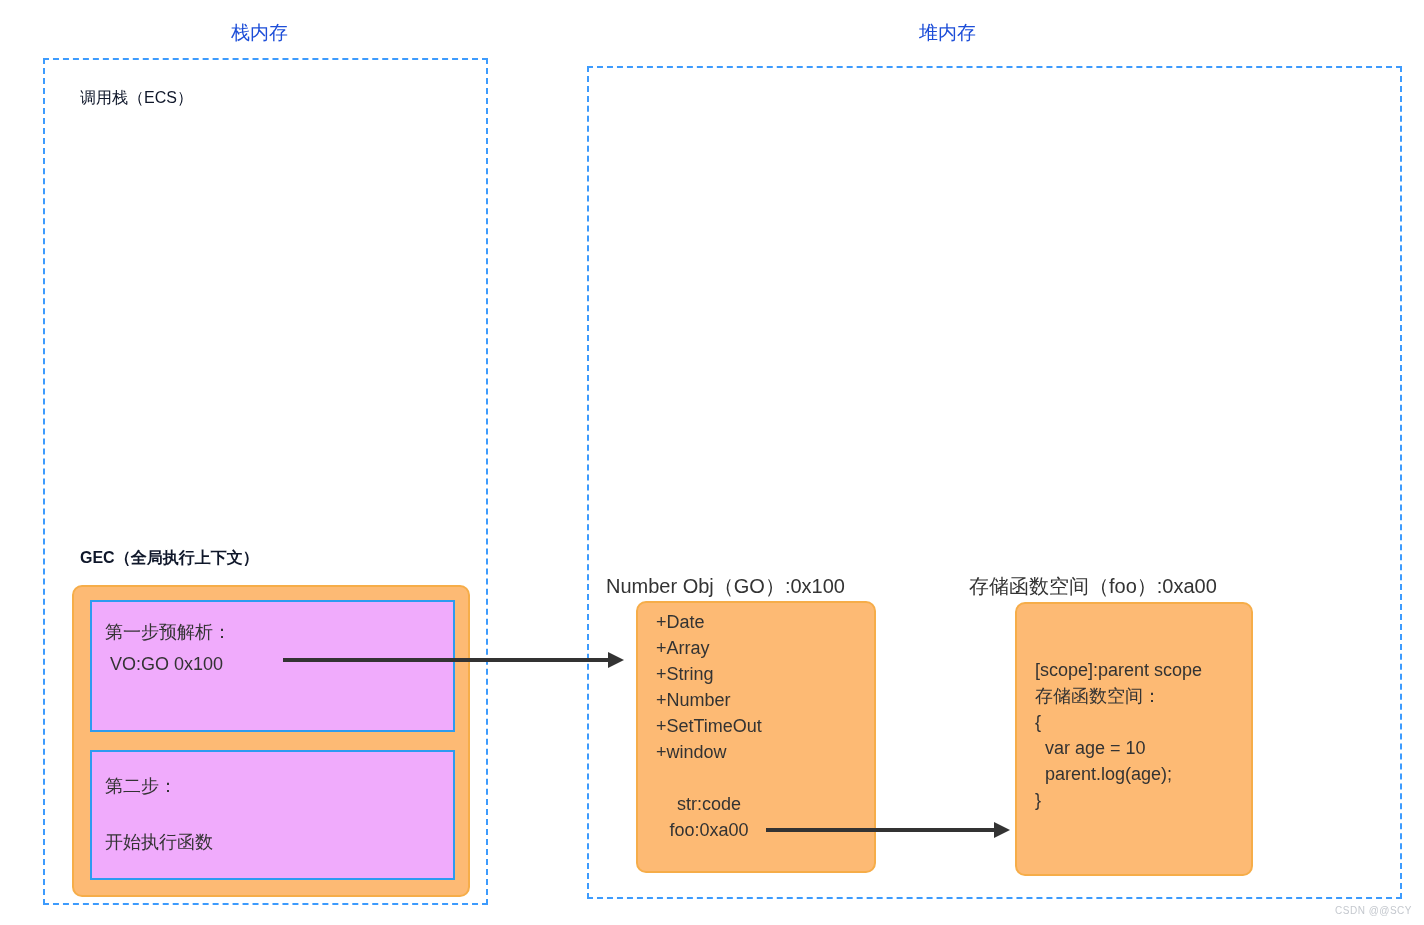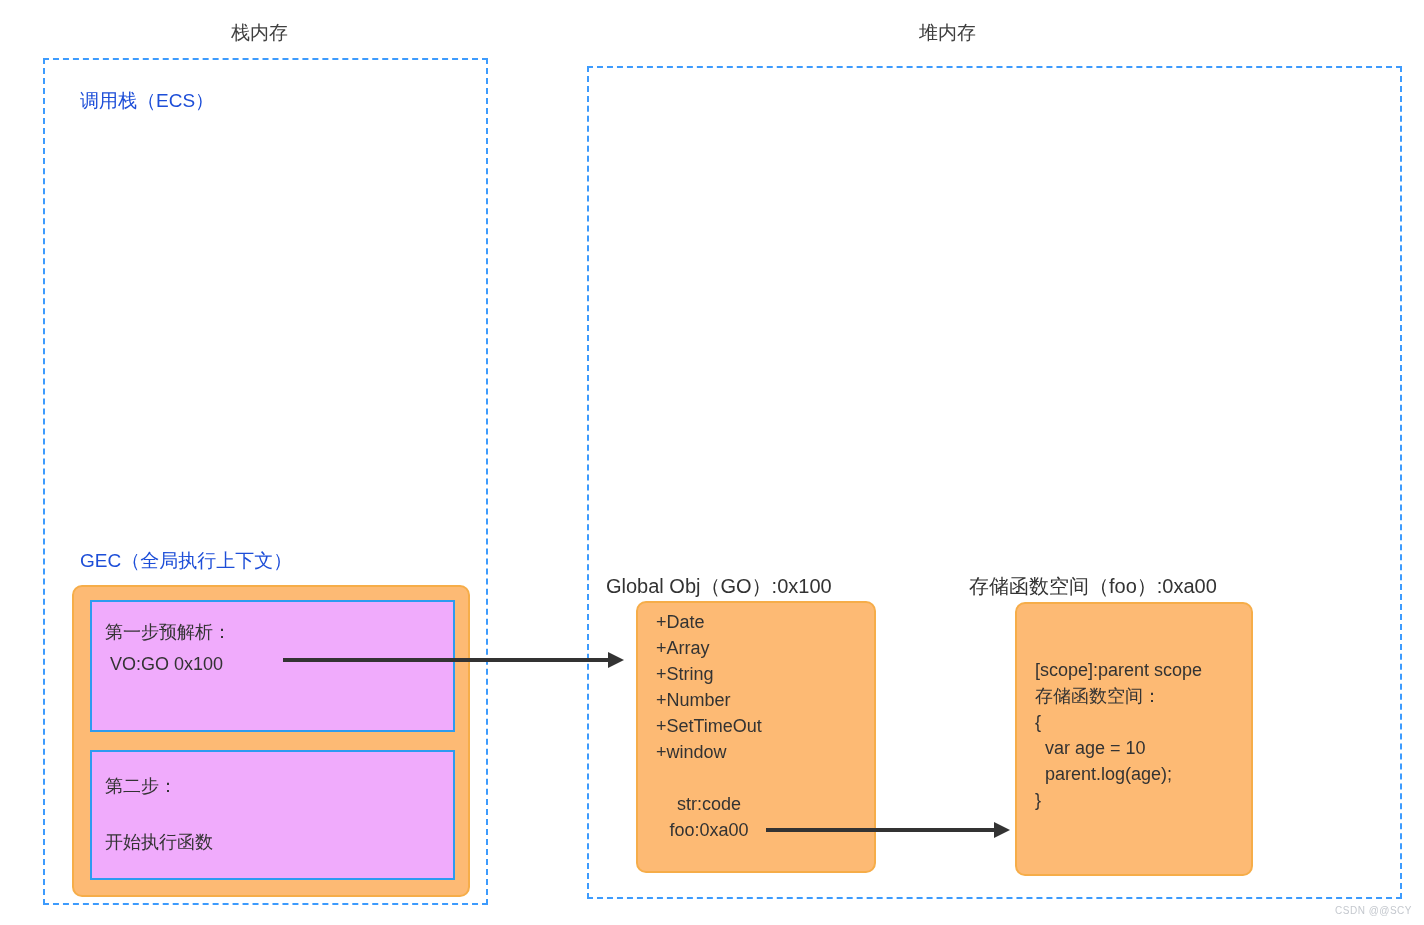--- a/index.html
+++ b/index.html
@@ -5,22 +5,22 @@
   html,body{margin:0;padding:0;background:#ffffff;}
   #page{
     position:relative;
     width:1424px;height:925px;
     background:#ffffff;
     font-family:"Liberation Sans","DejaVu Sans",sans-serif;
     color:#333333;
     overflow:hidden;
   }
   .abs{position:absolute;}
-  .title{font-size:19px;color:#404040;}
-  .label{font-size:19px;color:#1d4ed8;}
+  .title{font-size:19px;color:#1d4ed8;}
+  .label{font-size:16px;color:#0f172a;}
   .dashed-region{
     border:2px dashed #3D9BFD;
     background:transparent;
   }
   .orange-box{
     border:2px solid #F6AD49;
     border-radius:10px;
     background:#fdba74;
   }
   .blue-box{
@@ -46,37 +46,37 @@
 
 <div id="page">
 
   <div class="abs title" style="left:231px;top:20px;">栈内存</div>
   <div class="abs title" style="left:919px;top:20px;">堆内存</div>
 
   <div class="abs dashed-region" style="left:43px;top:58px;width:441px;height:843px;"></div>
 
   <div class="abs label" style="left:80px;top:88px;">调用栈（ECS）</div>
 
-  <div class="abs label" style="left:80px;top:548px;">GEC（全局执行上下文）</div>
+  <div class="abs label" style="left:80px;top:548px;font-weight:bold;">GEC（全局执行上下文）</div>
 
   <div class="abs orange-box" style="left:72px;top:585px;width:394px;height:308px;"></div>
 
   <div class="abs blue-box" style="left:90px;top:600px;width:361px;height:128px;">
     <div class="step-text" style="position:absolute;left:13px;top:18px;">第一步预解析：</div>
     <div class="step-text" style="position:absolute;left:18px;top:52px;">VO:GO 0x100</div>
   </div>
 
   <div class="abs blue-box" style="left:90px;top:750px;width:361px;height:126px;">
     <div class="step-text" style="position:absolute;left:13px;top:22px;">第二步：</div>
     <div class="step-text" style="position:absolute;left:13px;top:78px;">开始执行函数</div>
   </div>
 
   <div class="abs dashed-region" style="left:587px;top:66px;width:811px;height:829px;"></div>
 
-  <div class="abs obj-label" style="left:606px;top:573px;">Global Obj（GO）:0x100</div>
+  <div class="abs obj-label" style="left:606px;top:573px;">Number Obj（GO）:0x100</div>
 
   <div class="abs orange-box" style="left:636px;top:601px;width:236px;height:268px;">
     <div class="go-content" style="position:absolute;left:18px;top:6px;">
       <div>
           <div>+Date</div>
           <div>+Array</div>
           <div>+String</div>
           <div>+Number</div>
           <div>+SetTimeOut</div>
           <div>+window</div>

